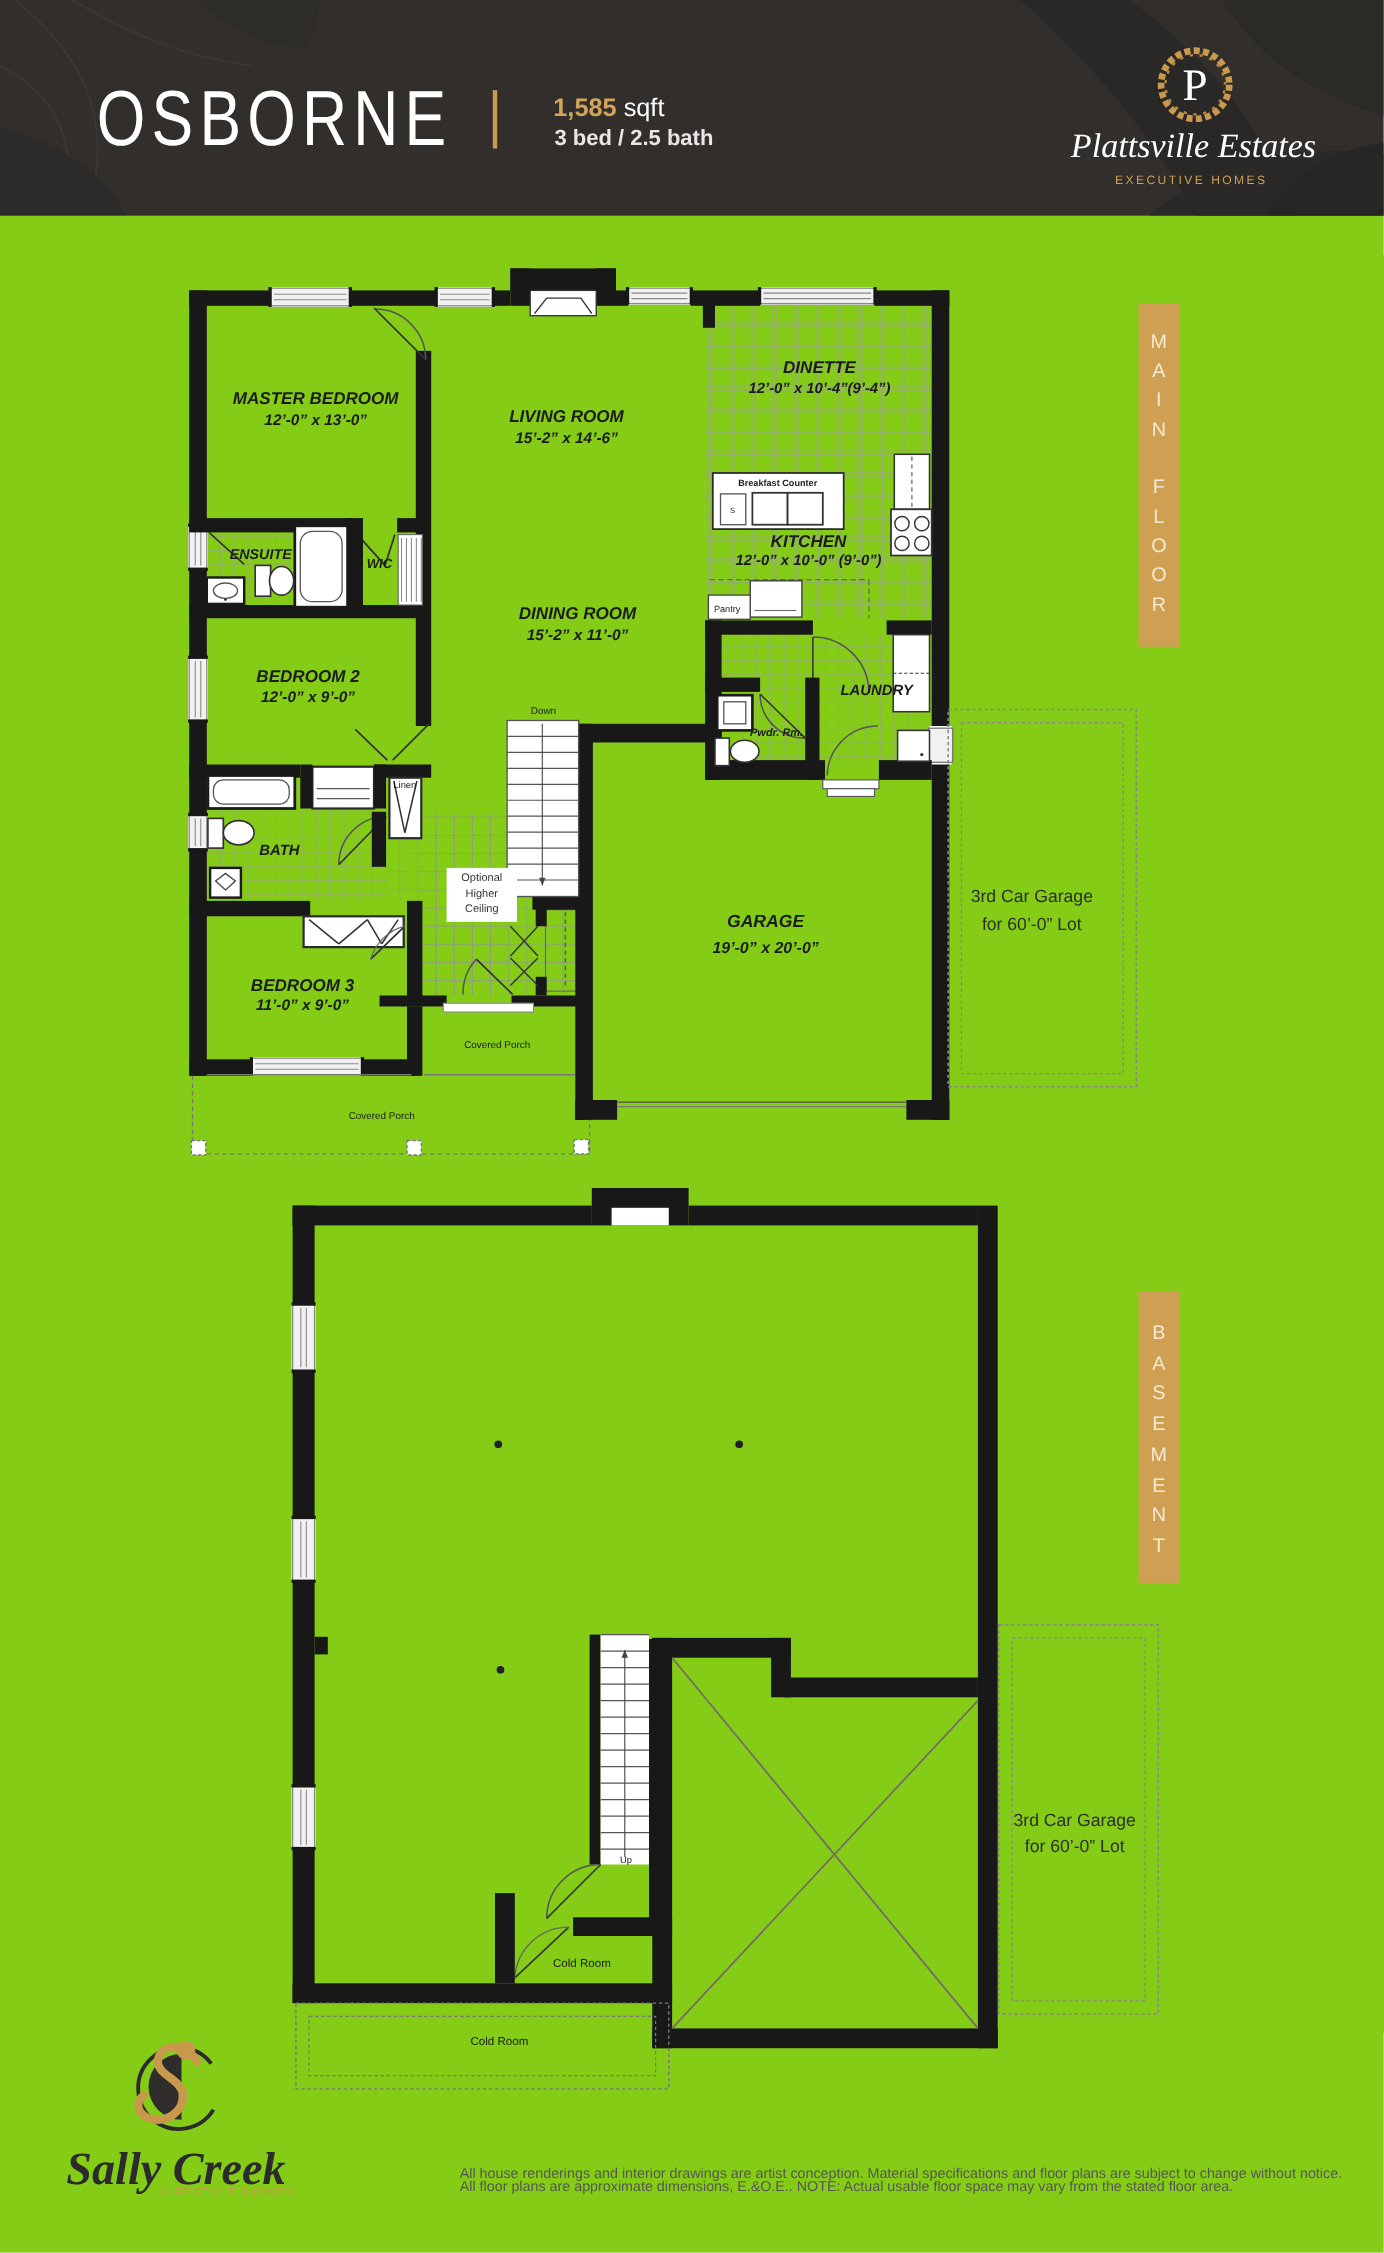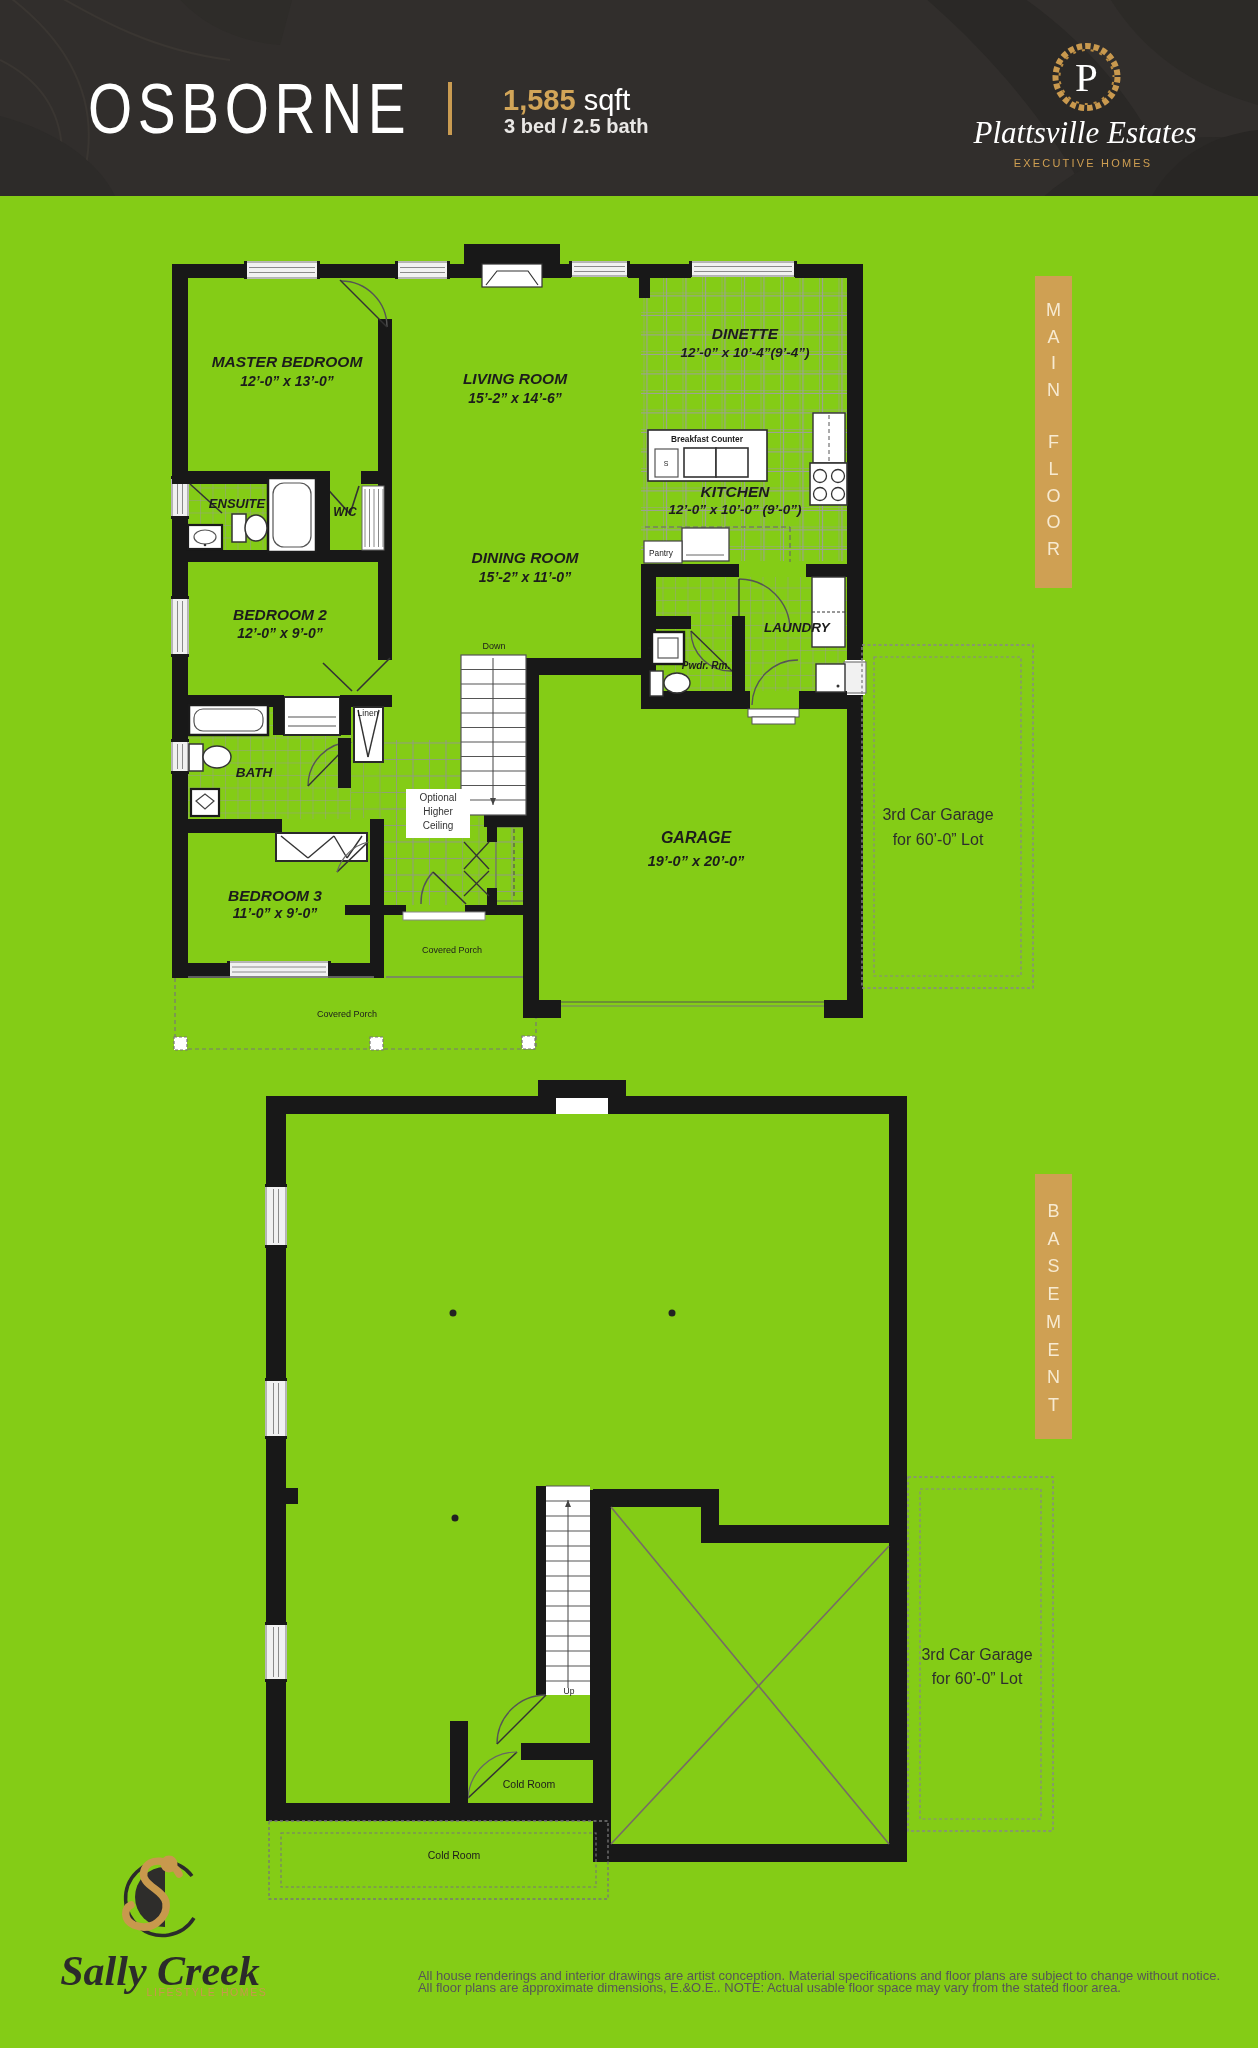--- a/index.html
+++ b/index.html
@@ -1,20 +1,20 @@
 <!DOCTYPE html>
 <html><head>
 <meta charset="utf-8">
 <style>
   html,body{margin:0;padding:0;background:#fff;}
   .page{position:relative;width:1258px;height:2048px;background:#84cc16;overflow:hidden;font-family:"Liberation Sans",sans-serif;}
   .header{position:absolute;left:0;top:0;width:1258px;height:196px;background:#312e2c;overflow:hidden;}
   .osborne{position:absolute;left:88px;top:68px;color:#ffffff;font-size:71px;letter-spacing:7px;font-weight:400;transform:scaleX(0.80);transform-origin:left top;}
   .golddiv{position:absolute;left:448px;top:82px;width:4px;height:53px;background:#c99b51;}
-  .sq1{position:absolute;left:503px;top:84px;font-size:29px;color:#fff;}
+  .sq1{position:absolute;left:503px;top:84px;font-size:23px;color:#fff;}
   .sq1 b{color:#d2a558;font-weight:bold;}
   .sq2{position:absolute;left:504px;top:115px;font-size:20px;color:#e9e7e5;font-weight:bold;}
   .vband{position:absolute;background:#cfa053;color:#f7ead1;text-align:center;font-size:18px;}
   .vband span{display:block;}
   #mainband{left:1035px;top:276px;width:37px;height:312px;padding-top:21px;box-sizing:border-box;}
   #mainband span{line-height:26.6px;}
   #mainband .gap{height:26px;}
   #baseband{left:1035px;top:1174px;width:37px;height:265px;padding-top:24px;box-sizing:border-box;}
   #baseband span{line-height:27.7px;}
   .plan{position:absolute;left:0;top:0;}

